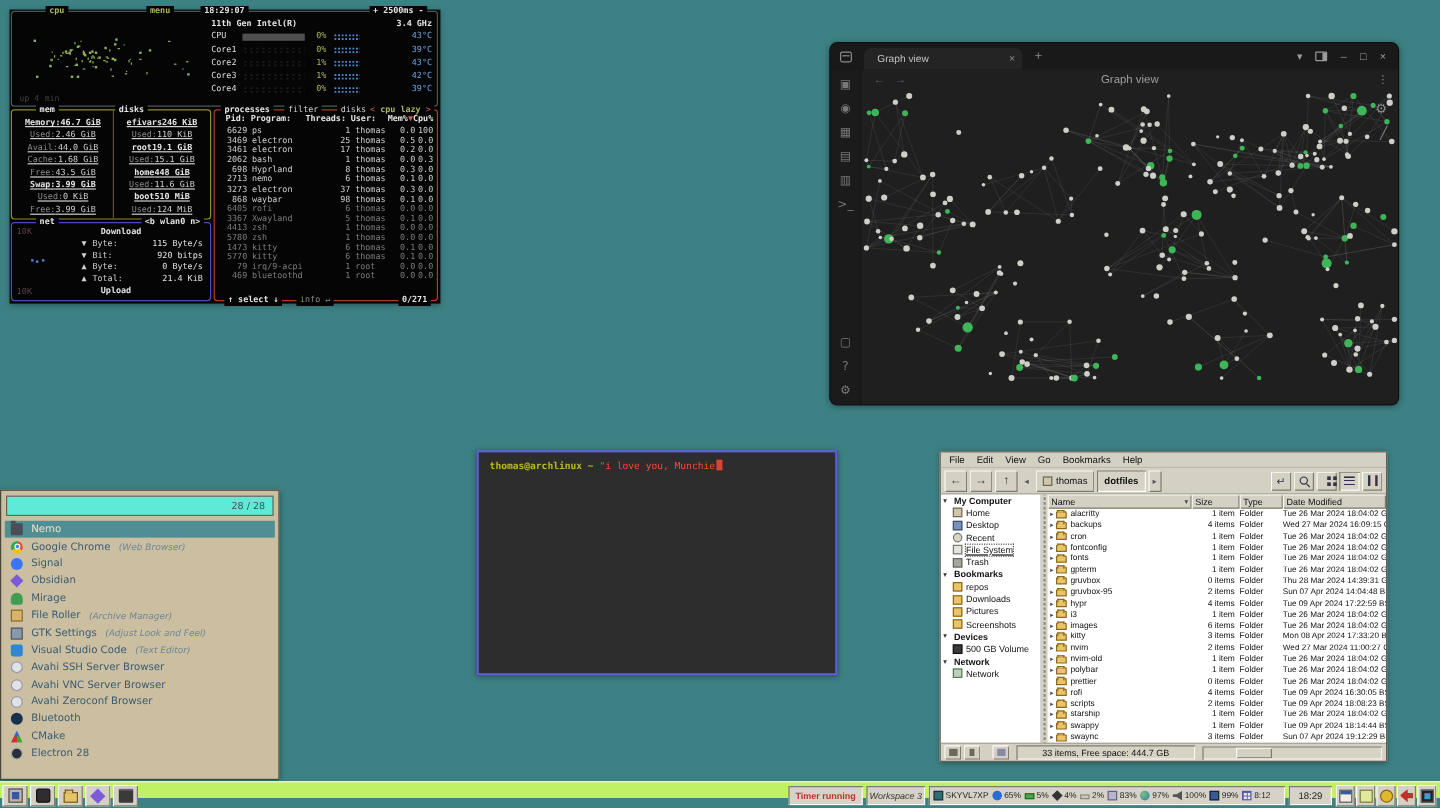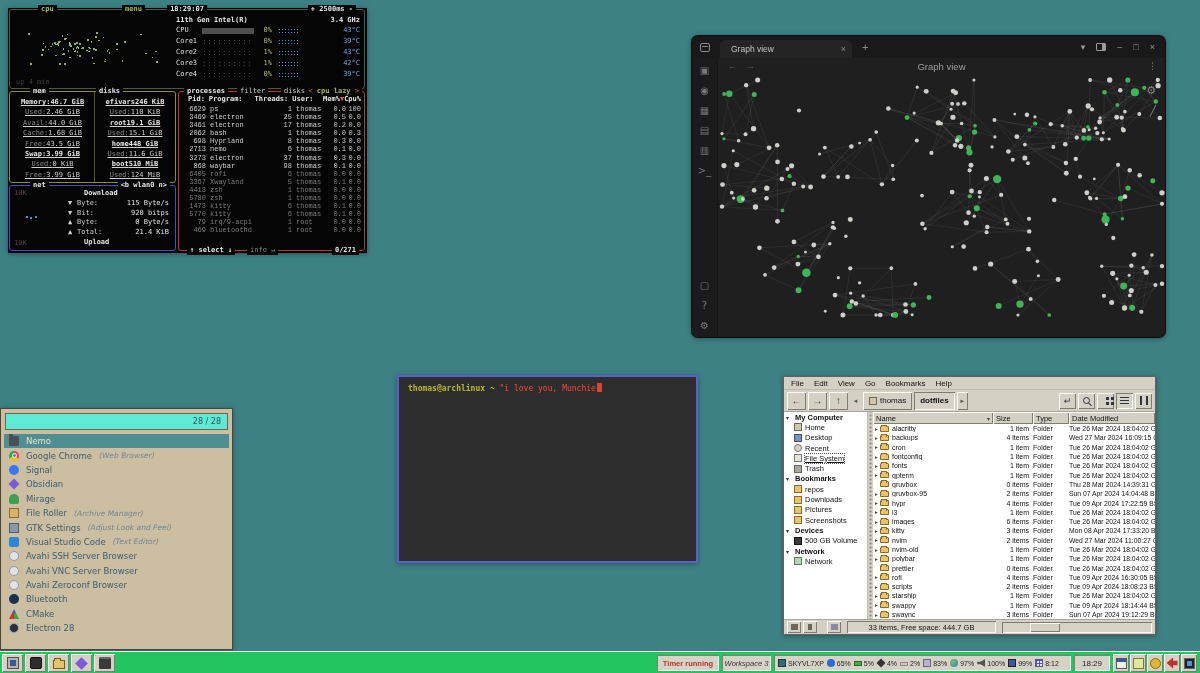--- a/index.html
+++ b/index.html
@@ -38,21 +38,21 @@
 .nscale{position:absolute;left:4px;color:#5a4242;}
 .ndot{position:absolute;width:1.6px;height:1.6px;background:#5588cc;}
 #net-stats{position:absolute;left:58px;right:6px;top:3px;}
 .nhead{padding-left:16px;line-height:9.8px;}
 .nrow{display:flex;line-height:9.8px;}
 .na{width:9px;color:#cfcfcf;}
 .nl{color:#cfcfcf;}
 .nv{flex:1;text-align:right;color:#e2e2e2;}
 #proc-head{position:absolute;left:3px;right:3px;top:3px;display:flex;font-weight:bold;color:#e6e6e6;}
 #proc-rows{position:absolute;left:3px;right:3px;top:13px;}
-.prow{display:flex;line-height:8.1px;color:#cfcfcf;font-family:Liberation Mono, monospace;}
+.prow{display:flex;line-height:8.1px;color:#cfcfcf;}
 .prow.pdim{color:#7d7d7d;}
 .ppid{width:24px;text-align:right;}
 .pprog{width:48px;margin-left:4px;}
 .pthr{width:34px;text-align:right;}
 .puser{width:30px;margin-left:4px;}
 .pmem{width:20px;text-align:right;}
 .pcpu{flex:1;text-align:right;}
 .bfoot{position:absolute;bottom:-5px;background:#050505;padding:0 3px;line-height:9px;white-space:nowrap;}
 
 
@@ -161,21 +161,21 @@
 .li-fileroller{background:#d9b36a;border:1px solid #8a6a30;}
 .li-htop{background:#2f9e44;border:1px solid #1a5a28;}
 .li-gtk{background:#8899aa;border:1px solid #556;}
 .li-vscode{background:#2f86d4;border-radius:2px;}
 .li-avahi{background:#dfe3e6;border:1px solid #99a;border-radius:50%;}
 .li-bluetooth{background:#16324e;border-radius:50%;}
 .li-cmake{clip-path:polygon(50% 0,100% 100%,0 100%);background:conic-gradient(from 180deg,#c33 0 33%,#36c 0 66%,#3a3 0 100%);}
 .li-electron{background:#2b2e3b;border-radius:50%;border:1px solid #9aa;}
 
 
-#taskbar{position:absolute;left:0;top:651px;width:1200px;height:22px;background:#22c55e;border-top:1px solid #f6f4e8;}
+#taskbar{position:absolute;left:0;top:651px;width:1200px;height:14px;background:#bef264;border-top:1px solid #f6f4e8;}
 .tb-box{position:absolute;top:3px;height:16px;display:flex;align-items:center;justify-content:center;font-size:7.5px;color:#222;}
 #quicklaunch{position:absolute;left:2px;top:2px;display:flex;gap:2px;}
 .qlb{width:21px;height:18px;display:flex;align-items:center;justify-content:center;}
 .qlicon{width:12px;height:12px;position:relative;}
 .qi-computer{background:#b8b4a4;border:1px solid #55524a;}
 .qi-computer::after{content:'';position:absolute;inset:2px;background:#3858a0;}
 .qi-kitty{background:#2e2e2e;border-radius:2px;border:1px solid #111;}
 .qi-files{background:#e4c36a;border:1px solid #7a5c1a;height:9px;margin-top:3px;position:relative;}
 .qi-files::before{content:'';position:absolute;left:0;top:-3px;width:5px;height:2px;background:#e4c36a;border:1px solid #7a5c1a;border-bottom:none;}
 .qi-obsidian{width:9px;height:9px;background:#7b5cd6;transform:rotate(45deg);margin:1.5px;}

